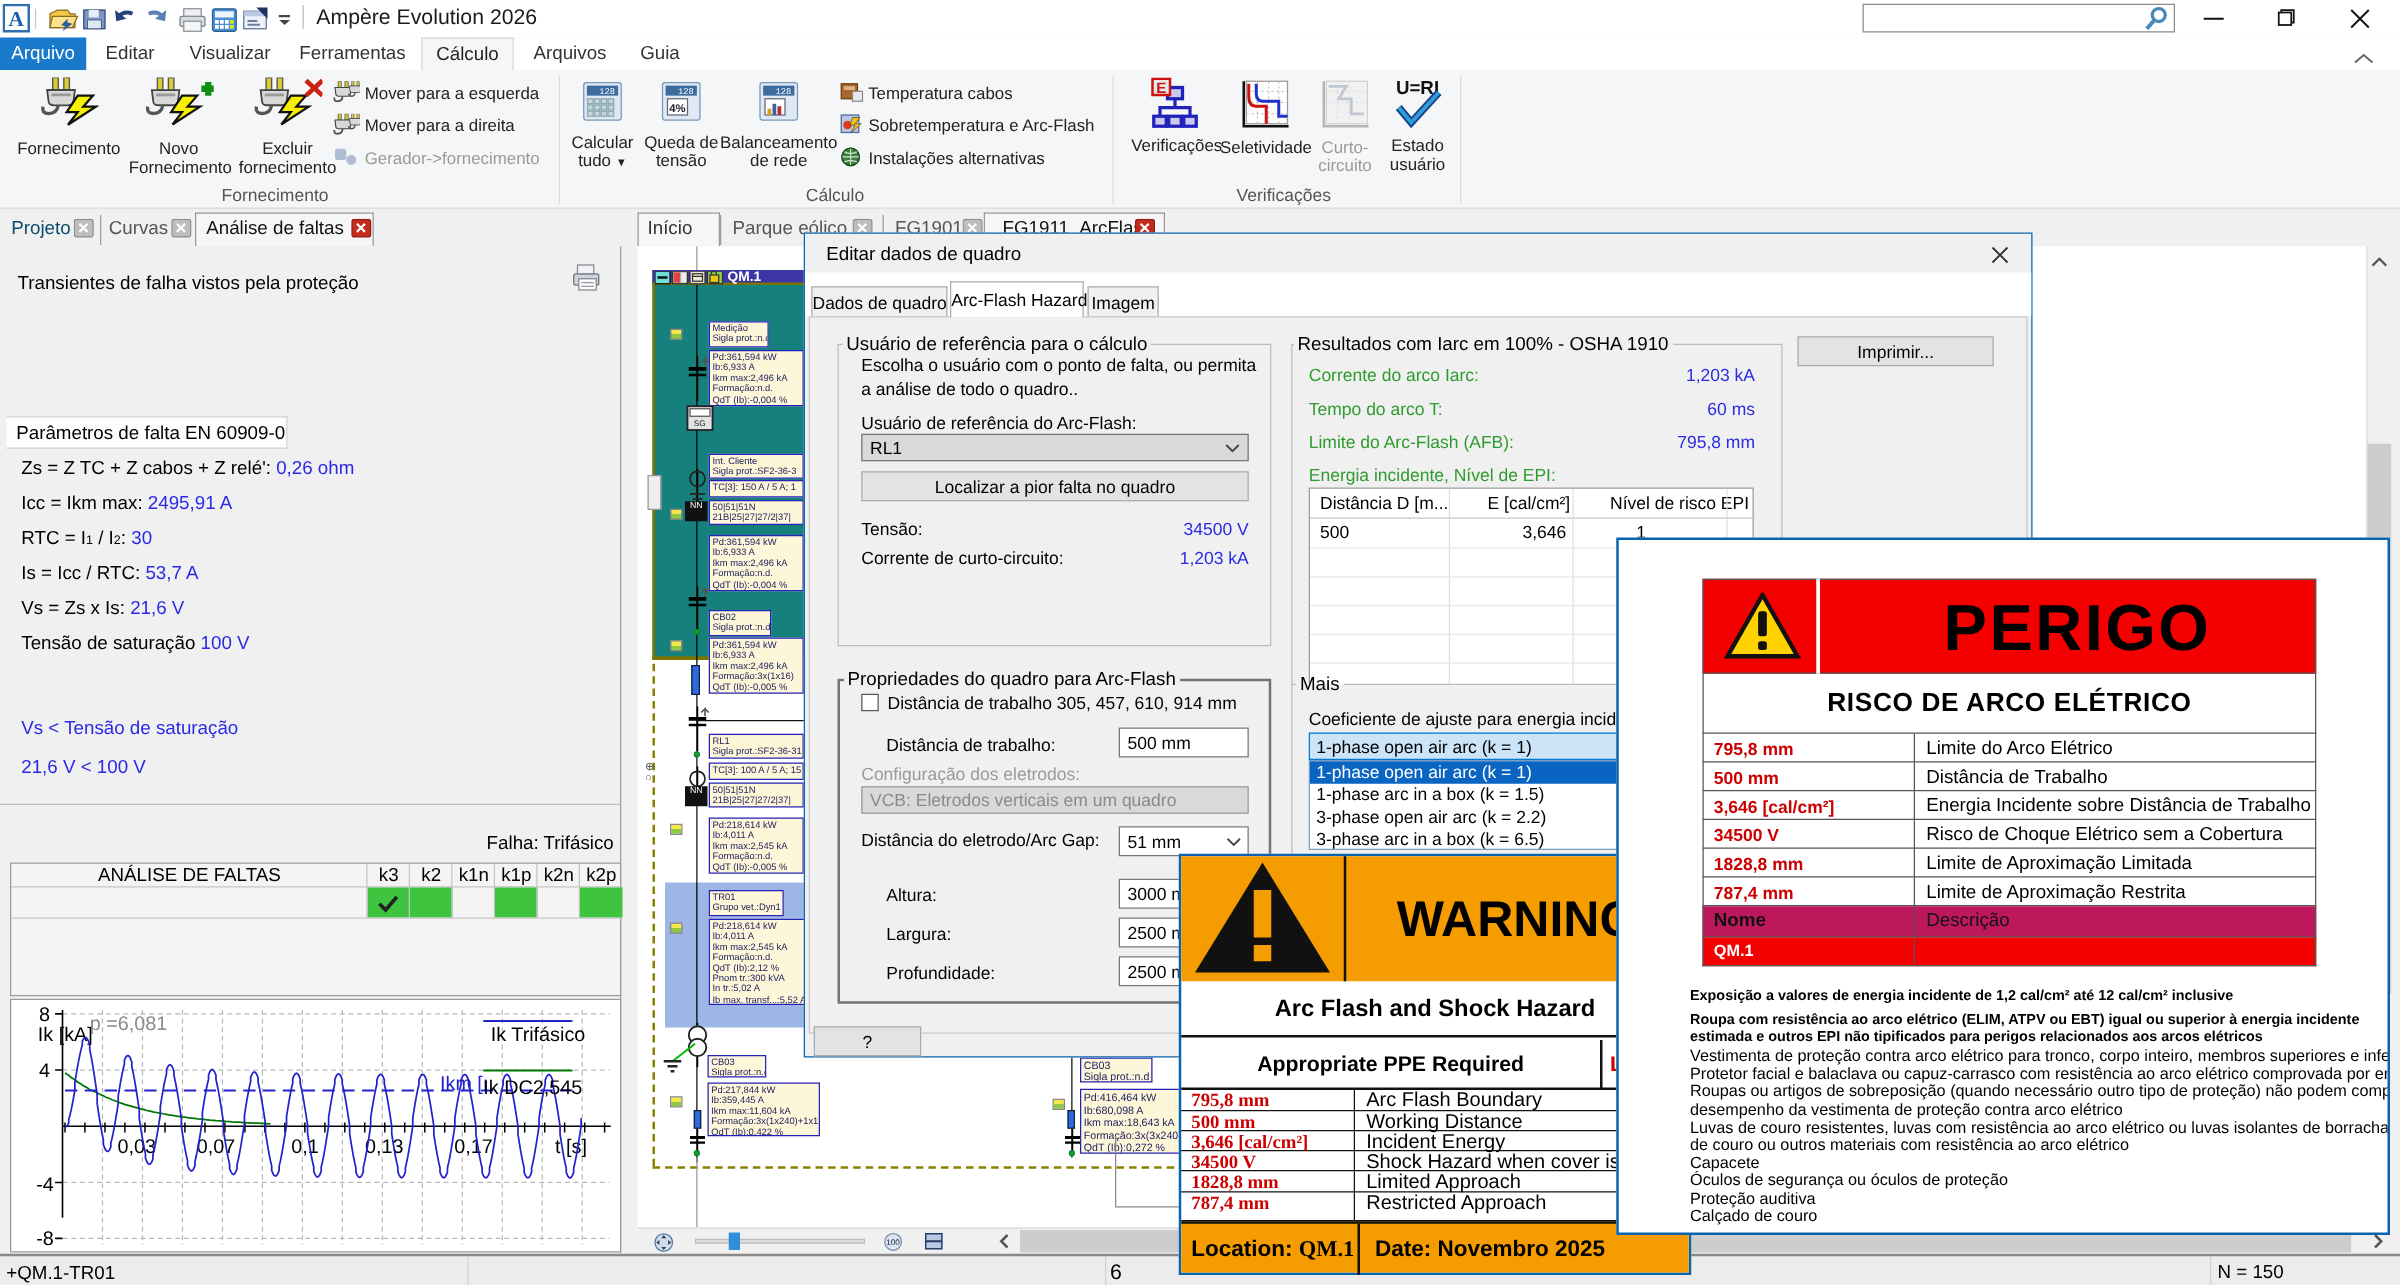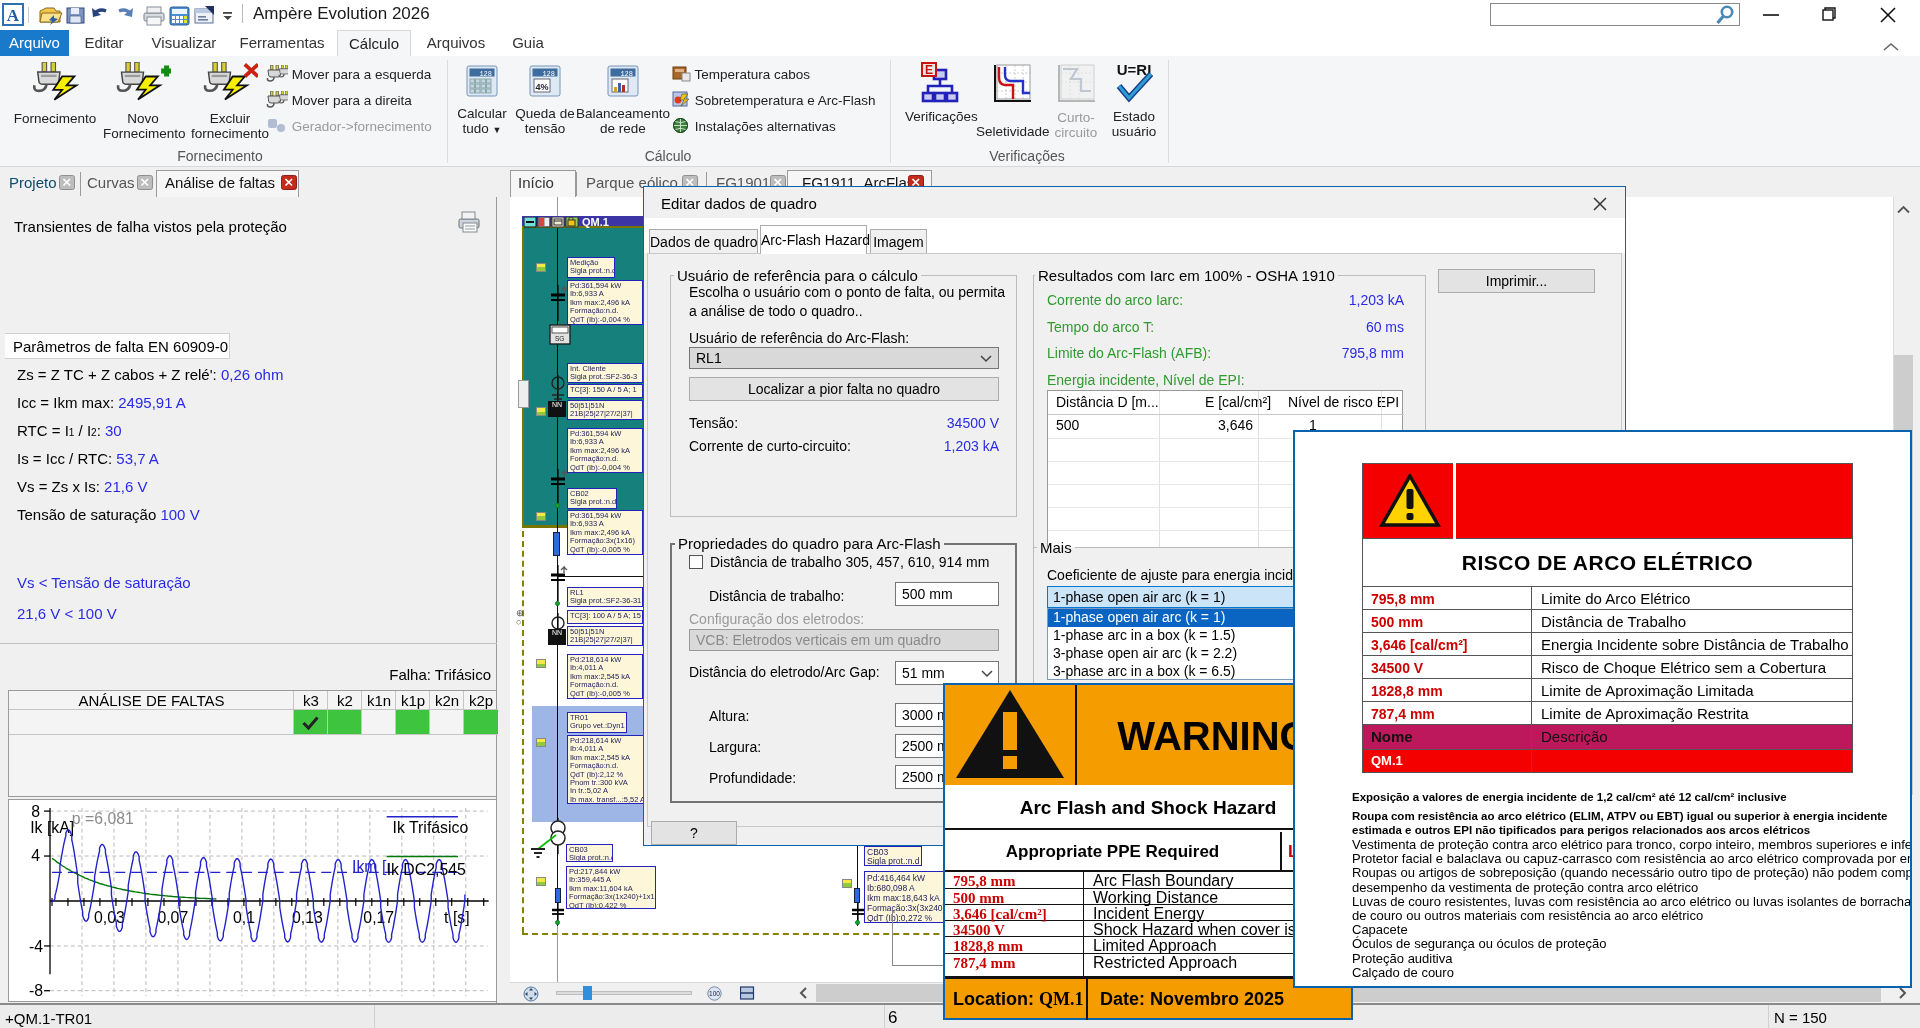--- a/index.html
+++ b/index.html
@@ -268,21 +268,21 @@
           <line x1="4" y1="19" x2="37" y2="19"></line>
           <line x1="4" y1="28" x2="37" y2="28"></line>
           <line x1="13" y1="2" x2="13" y2="36"></line>
           <line x1="22" y1="2" x2="22" y2="36"></line>
           <line x1="30" y1="2" x2="30" y2="36"></line>
         </g>
       <path d="M2 2 V38 H38" fill="none" stroke="#111" stroke-width="2"></path>
       <path d="M6 4 V14 Q6 22 12 22 L20 22 L20 36" fill="none" stroke="#cc1111" stroke-width="2.4"></path>
       <path d="M12 4 V12 Q12 18 18 18 L30 18 L30 30 L37 30" fill="none" stroke="#2233cc" stroke-width="2.4"></path>
     </svg>
-    <div style="margin-top:16px">Seletividade</div>
+    <div style="margin-top:2px">Seletividade</div>
   </div>
   <div class="bigbtn" style="left:1048px;width:56px;height:100px;color:#9a9a9a">
     <svg width="38" height="42" viewBox="0 0 38 42" style="margin-top:3px;opacity:.5">
       <rect x="4" y="2" width="33" height="34" fill="#eee" stroke="#aaa"></rect>
       <g stroke="#bbb" stroke-width=".7" stroke-dasharray="2 2">
           <line x1="4" y1="10" x2="37" y2="10"></line>
           <line x1="4" y1="19" x2="37" y2="19"></line>
           <line x1="13" y1="2" x2="13" y2="36"></line>
           <line x1="22" y1="2" x2="22" y2="36"></line>
         </g>
@@ -687,21 +687,21 @@
   <div class="abs" style="left:403px;top:105px;color:#2e9b2e">Corrente do arco Iarc:</div>
   <div class="abs" style="left:403px;top:105px;width:357px;text-align:right;color:#2a2ae6">1,203 kA</div>
   <div class="abs" style="left:403px;top:132px;color:#2e9b2e">Tempo do arco T:</div>
   <div class="abs" style="left:403px;top:132px;width:357px;text-align:right;color:#2a2ae6">60 ms</div>
   <div class="abs" style="left:403px;top:158px;color:#2e9b2e">Limite do Arc-Flash (AFB):</div>
   <div class="abs" style="left:403px;top:158px;width:357px;text-align:right;color:#2a2ae6">795,8 mm</div>
   <div class="abs" style="left:403px;top:185px;color:#2e9b2e">Energia incidente, Nível de EPI:</div>
 
   <div class="abs" style="left:403px;top:203px;width:356px;height:270px;background:#fff;border:1px solid #999">
     <div class="abs" style="left:8px;top:3px;width:130px;white-space:nowrap">Distância D [m...</div>
-    <div class="abs" style="left:142px;top:3px;width:96px;text-align:center">E [cal/cm²]</div>
+    <div class="abs" style="left:142px;top:3px;width:96px;">E [cal/cm²]</div>
     <div class="abs" style="left:240px;top:3px;width:94px;text-align:center;white-space:nowrap">Nível de risco EPI</div>
     <div class="abs" style="left:111px;top:0;width:1px;height:270px;background:#e0e0e0"></div>
     <div class="abs" style="left:210px;top:0;width:1px;height:270px;background:#e0e0e0"></div>
     <div class="abs" style="left:333px;top:0;width:1px;height:270px;background:#e0e0e0"></div>
     <div class="abs" style="left:0;top:23px;width:356px;height:1px;background:#c8c8c8"></div>
     <div class="abs" style="left:8px;top:26px">500</div>
     <div class="abs" style="left:120px;top:26px;width:85px;text-align:right">3,646</div>
     <div class="abs" style="left:240px;top:26px;width:50px;text-align:center">1</div>
     <div class="abs" style="left:0;top:47px;width:356px;height:1px;background:#e8e8e8"></div>
     <div class="abs" style="left:0;top:70px;width:356px;height:1px;background:#e8e8e8"></div>
@@ -777,20 +777,21 @@
   </div>
 </div>
 <div id="perigowin" class="abs" style="left:1293px;top:430px;width:619px;height:558px;background:#fff;border:2px solid #0a64ad;z-index:40;color:#000;overflow:hidden">
   <div class="abs" style="left:67px;top:31px;width:491px;height:76px;background:#f40000;border:1px solid #555"></div>
   <div class="abs" style="left:158px;top:31px;width:3px;height:76px;background:#fff"></div>
   <svg class="abs" style="left:84px;top:42px" width="62" height="54" viewBox="0 0 62 54">
     <path d="M31 2 L59 51 L3 51 Z" fill="#ffd200" stroke="#111" stroke-width="3.5"></path>
     <rect x="27.5" y="15" width="7" height="20" rx="2" fill="#111"></rect>
     <rect x="27.5" y="39" width="7" height="7" rx="2" fill="#111"></rect>
   </svg>
+  <div class="abs" style="left:176px;top:41px;width:382px;text-align:center;font-size:52px;font-weight:bold;letter-spacing:2px">PERIGO</div>
   <div class="abs" style="left:67px;top:107px;width:491px;height:48px;border:1px solid #555;border-top:none;text-align:center;font-size:21px;font-weight:bold;line-height:48px;letter-spacing:0.5px">RISCO DE ARCO ELÉTRICO</div>
   <div class="abs" style="left:67px;top:155px;width:491px;height:23px;border:1px solid #555;border-top:none">
     <div class="abs" style="left:8px;top:4px;font-size:14px;font-weight:bold;color:#cc0000">795,8 mm</div>
     <div class="abs" style="left:168px;top:0;width:1px;height:23px;background:#555"></div>
     <div class="abs" style="left:178px;top:3px;font-size:15px;white-space:nowrap">Limite do Arco Elétrico</div>
   </div>
   <div class="abs" style="left:67px;top:178px;width:491px;height:23px;border:1px solid #555;border-top:none">
     <div class="abs" style="left:8px;top:4px;font-size:14px;font-weight:bold;color:#cc0000">500 mm</div>
     <div class="abs" style="left:168px;top:0;width:1px;height:23px;background:#555"></div>
     <div class="abs" style="left:178px;top:3px;font-size:15px;white-space:nowrap">Distância de Trabalho</div>

